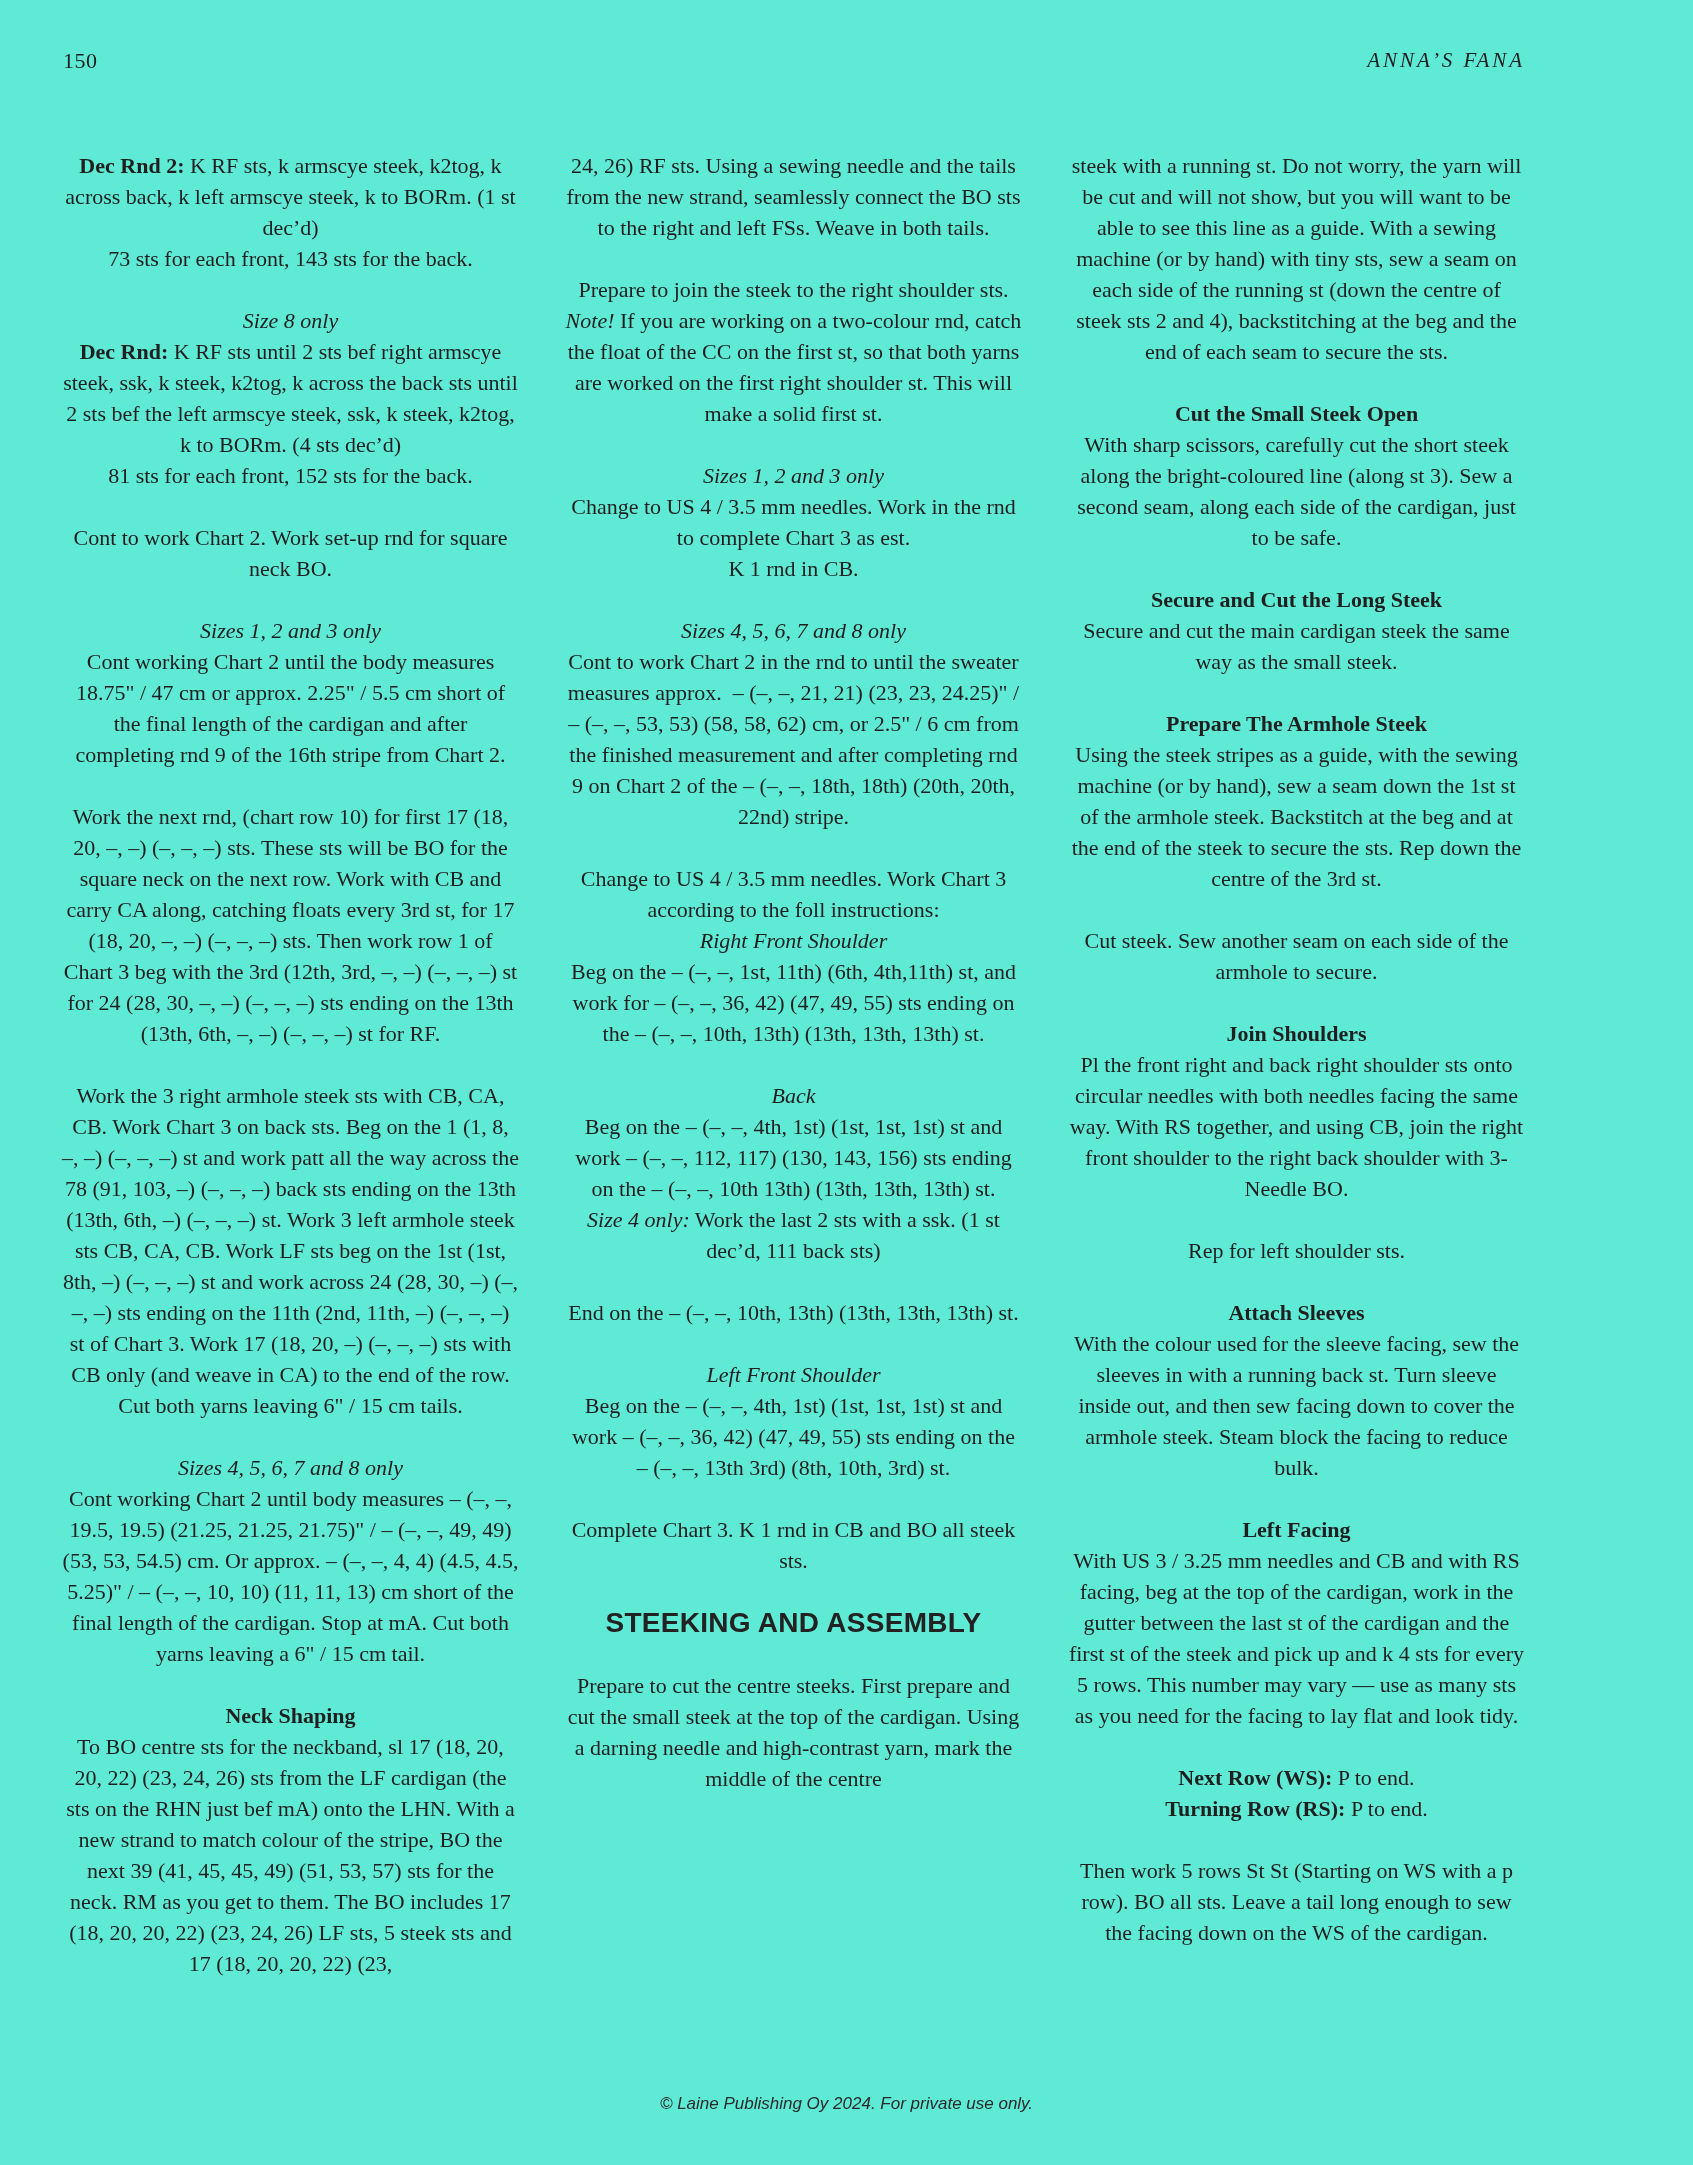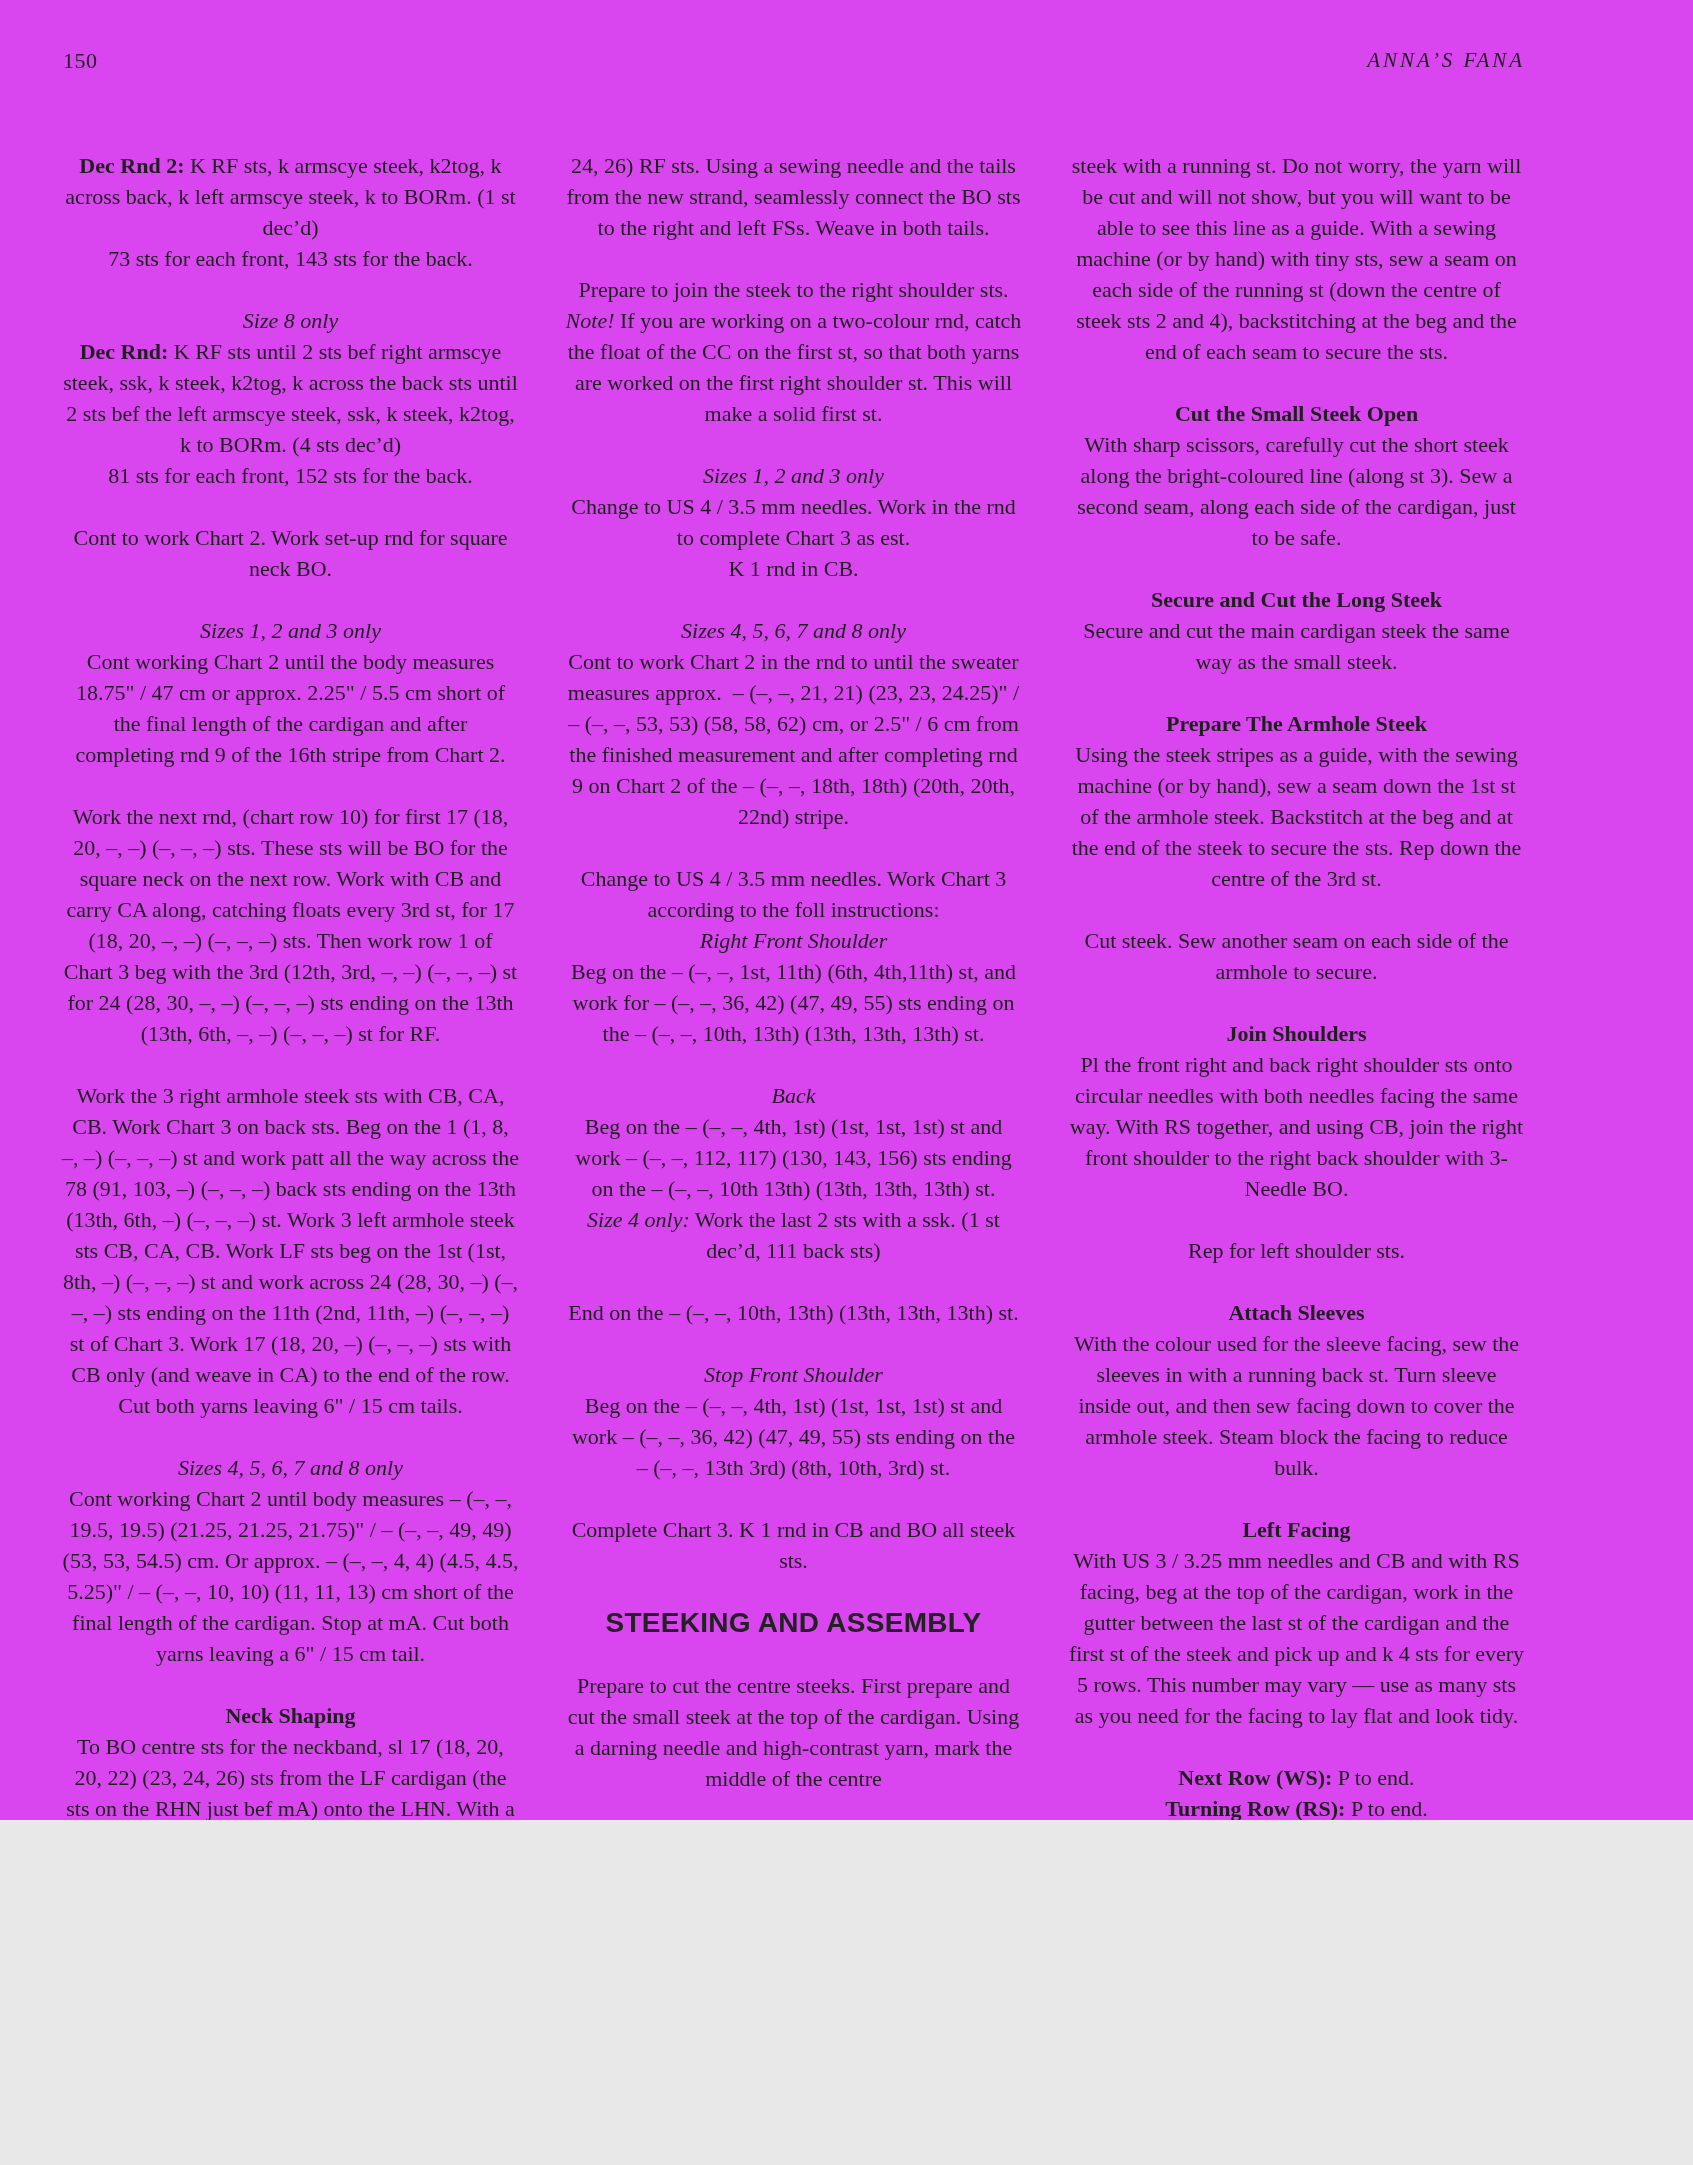--- a/index.html
+++ b/index.html
@@ -1,21 +1,21 @@
 <!DOCTYPE html>
 <html><head>
 <meta charset="utf-8">
 <style>
   html, body { margin: 0; padding: 0; background: #e8e8e8; }
   .page {
     position: relative;
     width: 1693px;
-    height: 1820px;
+    height: 2165px;
     margin: 0 auto;
-    background: #d946ef;
+    background: #5eead4;
     color: #1f1f1f;
     font-family: "Liberation Serif", "DejaVu Serif", serif;
     overflow: hidden;
   }
   .page-number {
     position: absolute;
     left: 63px;
     top: 48px;
     font-size: 22px;
     letter-spacing: 0.02em;
@@ -99,21 +99,21 @@
 K 1 rnd in CB.</span></p>
       <p class="para"><span class="i">Sizes 4, 5, 6, 7 and 8 only
 </span><span>Cont to work Chart 2 in the rnd to until the sweater measures approx.  – (–, –, 21, 21) (23, 23, 24.25)" / – (–, –, 53, 53) (58, 58, 62) cm, or 2.5" / 6 cm from the finished measurement and after completing rnd 9 on Chart 2 of the – (–, –, 18th, 18th) (20th, 20th, 22nd) stripe.</span></p>
       <p class="para"><span>Change to US 4 / 3.5 mm needles. Work Chart 3 according to the foll instructions:
 </span><span class="i">Right Front Shoulder
 </span><span>Beg on the – (–, –, 1st, 11th) (6th, 4th,11th) st, and work for – (–, –, 36, 42) (47, 49, 55) sts ending on the – (–, –, 10th, 13th) (13th, 13th, 13th) st.</span></p>
       <p class="para"><span class="i">Back
 </span><span>Beg on the – (–, –, 4th, 1st) (1st, 1st, 1st) st and work – (–, –, 112, 117) (130, 143, 156) sts ending on the – (–, –, 10th 13th) (13th, 13th, 13th) st.
 </span><span class="i">Size 4 only:</span><span> Work the last 2 sts with a ssk. (1 st dec’d, 111 back sts)</span></p>
       <p class="para"><span>End on the – (–, –, 10th, 13th) (13th, 13th, 13th) st.</span></p>
-      <p class="para"><span class="i">Stop Front Shoulder
+      <p class="para"><span class="i">Left Front Shoulder
 </span><span>Beg on the – (–, –, 4th, 1st) (1st, 1st, 1st) st and work – (–, –, 36, 42) (47, 49, 55) sts ending on the – (–, –, 13th 3rd) (8th, 10th, 3rd) st.</span></p>
       <p class="para"><span>Complete Chart 3. K 1 rnd in CB and BO all steek sts.</span></p>
       <h2 class="section-heading">STEEKING AND ASSEMBLY</h2>
       <p class="para"><span>Prepare to cut the centre steeks. First prepare and cut the small steek at the top of the cardigan. Using a darning needle and high-contrast yarn, mark the middle of the centre</span></p>
     </div>
   <div class="col col-right">
       <p class="para"><span>steek with a running st. Do not worry, the yarn will be cut and will not show, but you will want to be able to see this line as a guide. With a sewing machine (or by hand) with tiny sts, sew a seam on each side of the running st (down the centre of steek sts 2 and 4), backstitching at the beg and the end of each seam to secure the sts.</span></p>
       <p class="para"><span class="b">Cut the Small Steek Open
 </span><span>With sharp scissors, carefully cut the short steek along the bright-coloured line (along st 3). Sew a second seam, along each side of the cardigan, just to be safe.</span></p>
       <p class="para"><span class="b">Secure and Cut the Long Steek

